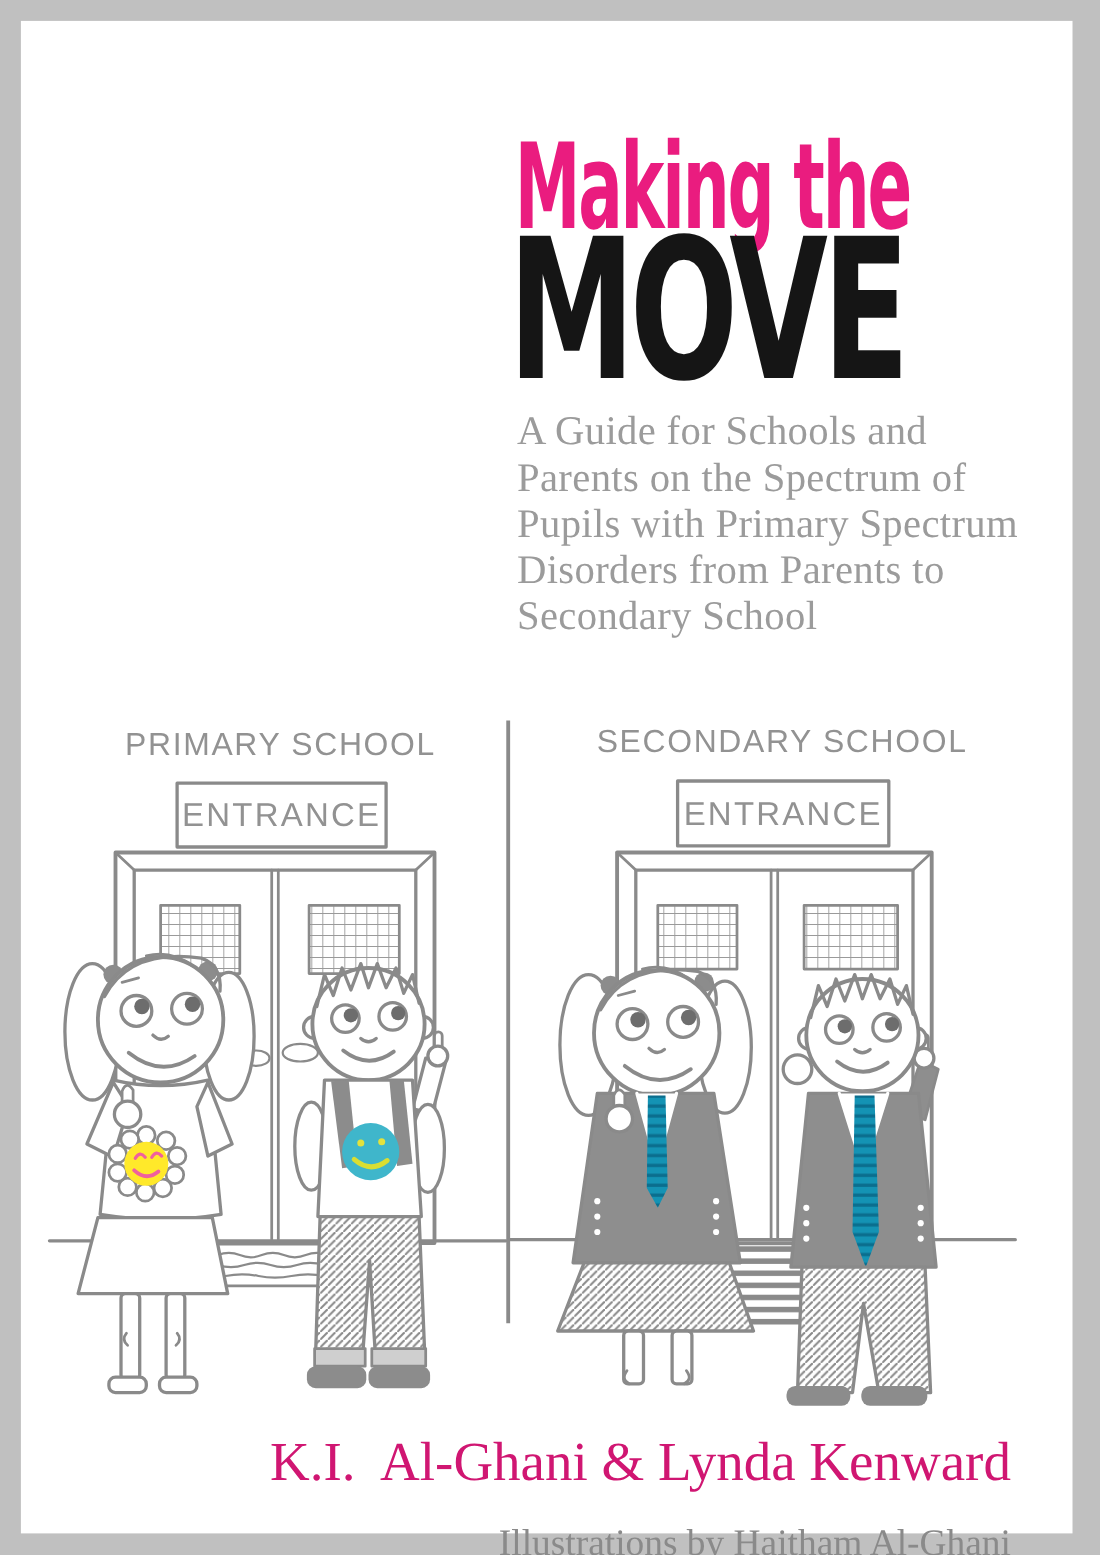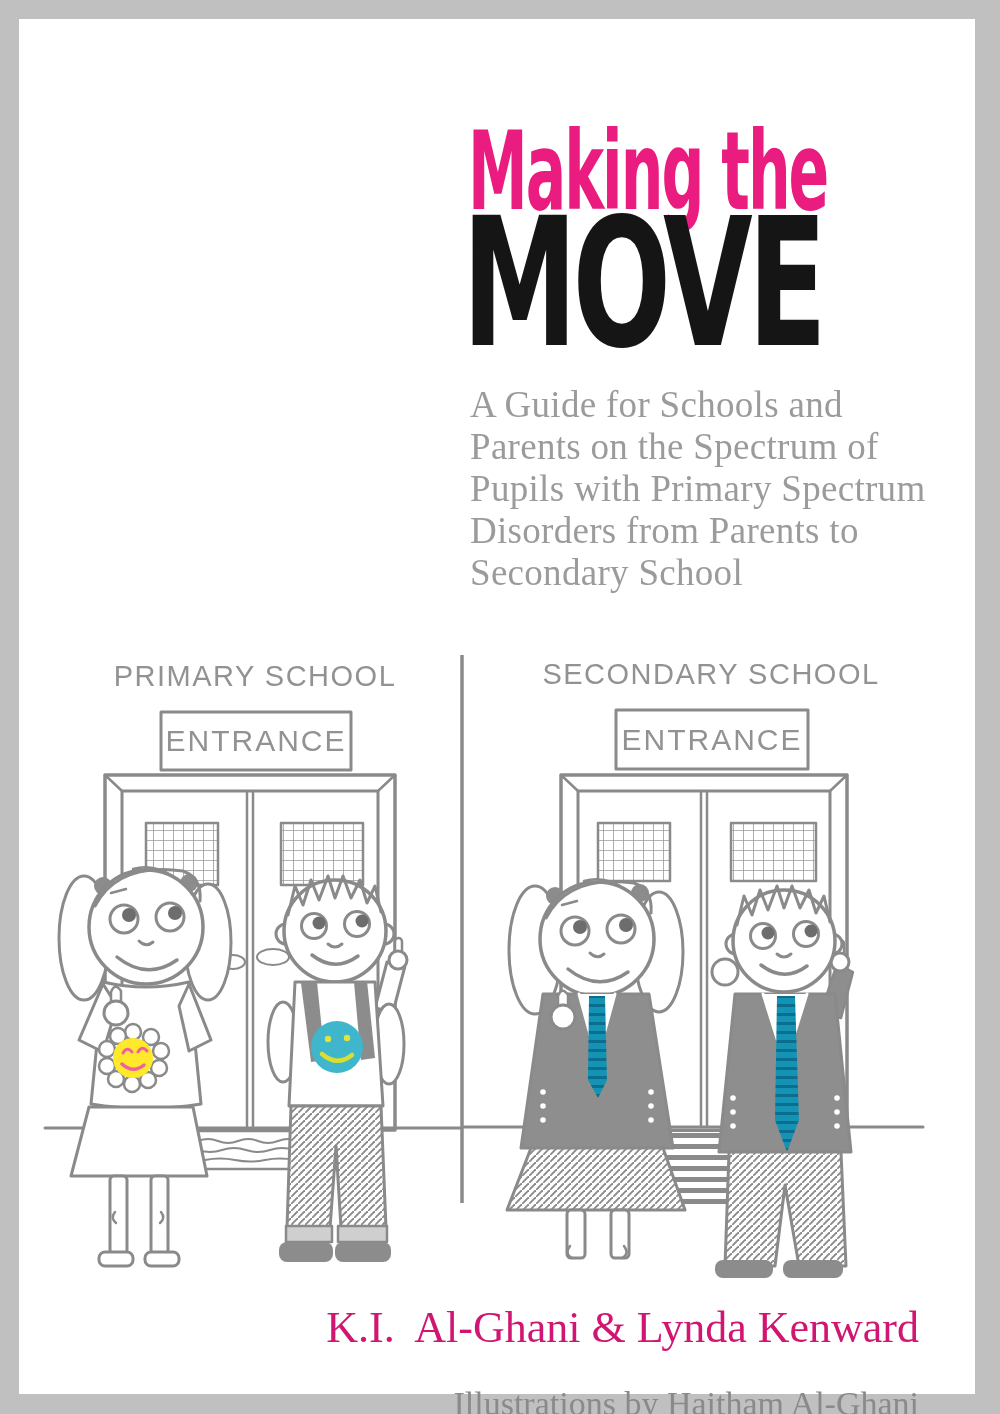--- a/index.html
+++ b/index.html
@@ -26,35 +26,35 @@
   .title-line2{
     position:absolute;left:462px;top:195px;
     font-family:"DejaVu Sans",sans-serif;
     font-weight:bold;
     font-size:116px;letter-spacing:-5px;line-height:1;
     color:#151515;
     transform:scaleY(1.53);transform-origin:0 0;
     white-space:nowrap;
   }
   .subtitle{
-    position:absolute;left:470px;top:384px;
+    position:absolute;left:470px;top:372px;
     font-family:"Liberation Serif",serif;
     font-size:37px;line-height:42px;
     color:#9b9b9b;
     letter-spacing:0.3px;
     white-space:nowrap;
   }
   .credits{
     position:absolute;right:81px;top:1270px;
     text-align:right;
     font-family:"Liberation Serif",serif;
     white-space:pre;
   }
   .credits .authors{
-    font-size:44px;line-height:44px;color:#d01672;
+    font-size:50px;line-height:44px;color:#d01672;
   }
   .credits .illustrator{
     font-size:34px;line-height:36px;color:#8a8a8a;
   }
   .scene{position:absolute;left:23px;top:640px;}
   svg text{font-family:"Liberation Sans",sans-serif;}
   .panel-label{font-size:29px;fill:#929292;letter-spacing:1.5px;}
   .sign-label{font-size:30px;fill:#929292;letter-spacing:2px;}
 </style>
 </head>

